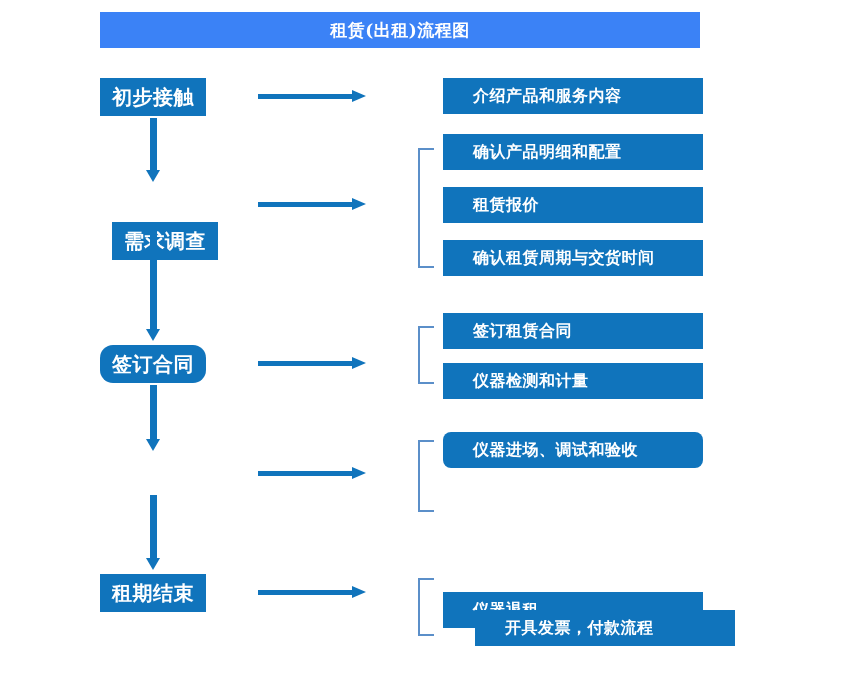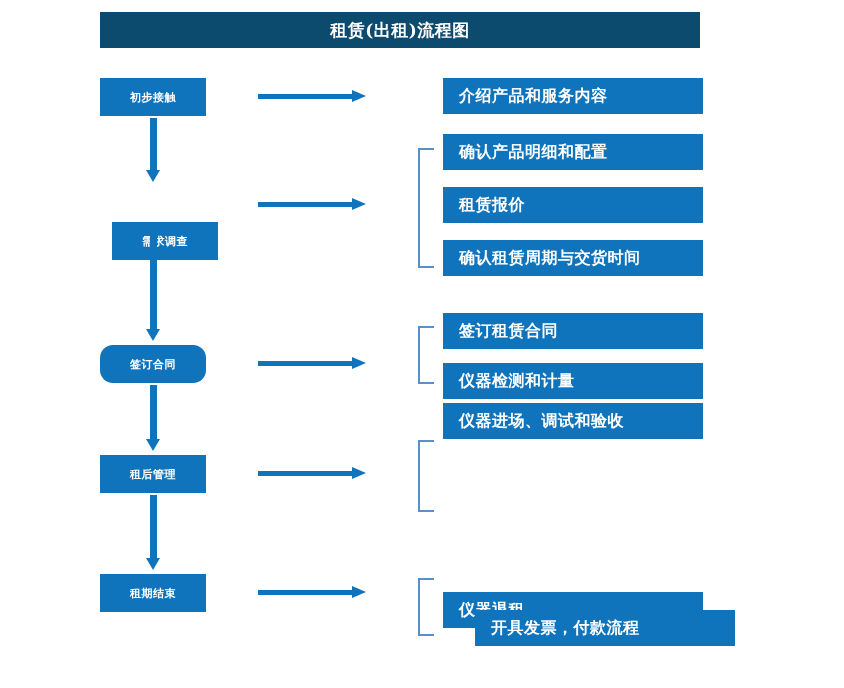--- a/index.html
+++ b/index.html
@@ -25,59 +25,59 @@
     background: #ffffff;
   }
 
   
   .title-bar {
     position: absolute;
     left: 100px;
     top: 12px;
     width: 600px;
     height: 36px;
-    background: #0c4a6e;
+    background: #3b82f6;
     color: #ffffff;
     display: flex;
     align-items: center;
     justify-content: center;
     font-size: 17px;
     font-weight: bold;
     letter-spacing: 0.5px;
     box-sizing: border-box;
   }
 
   
   .stage-box {
     position: absolute;
     width: 106px;
     height: 38px;
     background: #1074bc;
     color: #ffffff;
     display: flex;
     align-items: center;
     justify-content: center;
-    font-size: 11px;
+    font-size: 20px;
     font-weight: bold;
     box-sizing: border-box;
     letter-spacing: 0.5px;
   }
 
   
   .detail-box {
     position: absolute;
     left: 443px;
     width: 260px;
     height: 36px;
     background: #1074bc;
     color: #ffffff;
     display: flex;
     align-items: center;
     justify-content: flex-start;
-    padding-left: 16px;
+    padding-left: 30px;
     font-size: 16px;
     font-weight: bold;
     box-sizing: border-box;
     letter-spacing: 0.5px;
   }
 
   
   .arrow-right {
     position: absolute;
     height: 18px;
@@ -138,21 +138,20 @@
 </head>
 <body>
 
 <div id="canvas">
 
   <div class="title-bar">租赁(出租)流程图</div>
 
   <div class="stage-box" style="left:100px; top:78px;">初步接触</div>
   <div class="stage-box" style="left:112px; top:186px;margin-top:36px;">需求调查</div>
   <div class="stage-box" style="left:100px; top:345px;border-radius:13px;">签订合同</div>
-  <div class="stage-box" style="left:100px; top:455px;">租后管理</div>
   <div class="stage-box" style="left:100px; top:574px;">租期结束</div>
 
   <div class="arrow-down" style="left:144px; top:118px; height:64px;">
     <div class="shaft" style="height:52px;"></div>
     <div class="head" style="top:52px;"></div>
   </div>
 
   <div class="arrow-down" style="left:144px; top:226px; height:115px;">
     <div class="shaft" style="height:103px;"></div>
     <div class="head" style="top:103px;"></div>
@@ -196,18 +195,18 @@
 
   <div class="detail-box" style="top:78px;">介绍产品和服务内容</div>
 
   <div class="detail-box" style="top:134px;">确认产品明细和配置</div>
   <div class="detail-box" style="top:187px;">租赁报价</div>
   <div class="detail-box" style="top:240px;">确认租赁周期与交货时间</div>
 
   <div class="detail-box" style="top:313px;">签订租赁合同</div>
   <div class="detail-box" style="top:363px;">仪器检测和计量</div>
 
-  <div class="detail-box" style="top:403px;">仪器进场、调试和验收</div>
+  <div class="detail-box" style="top:432px;border-radius:8px;">仪器进场、调试和验收</div>
 
   <div class="detail-box" style="top:592px;">仪器退租</div>
   <div class="detail-box" style="top:610px;margin-left:32px;">开具发票，付款流程</div>
 
 </div>
 
 </body></html>

